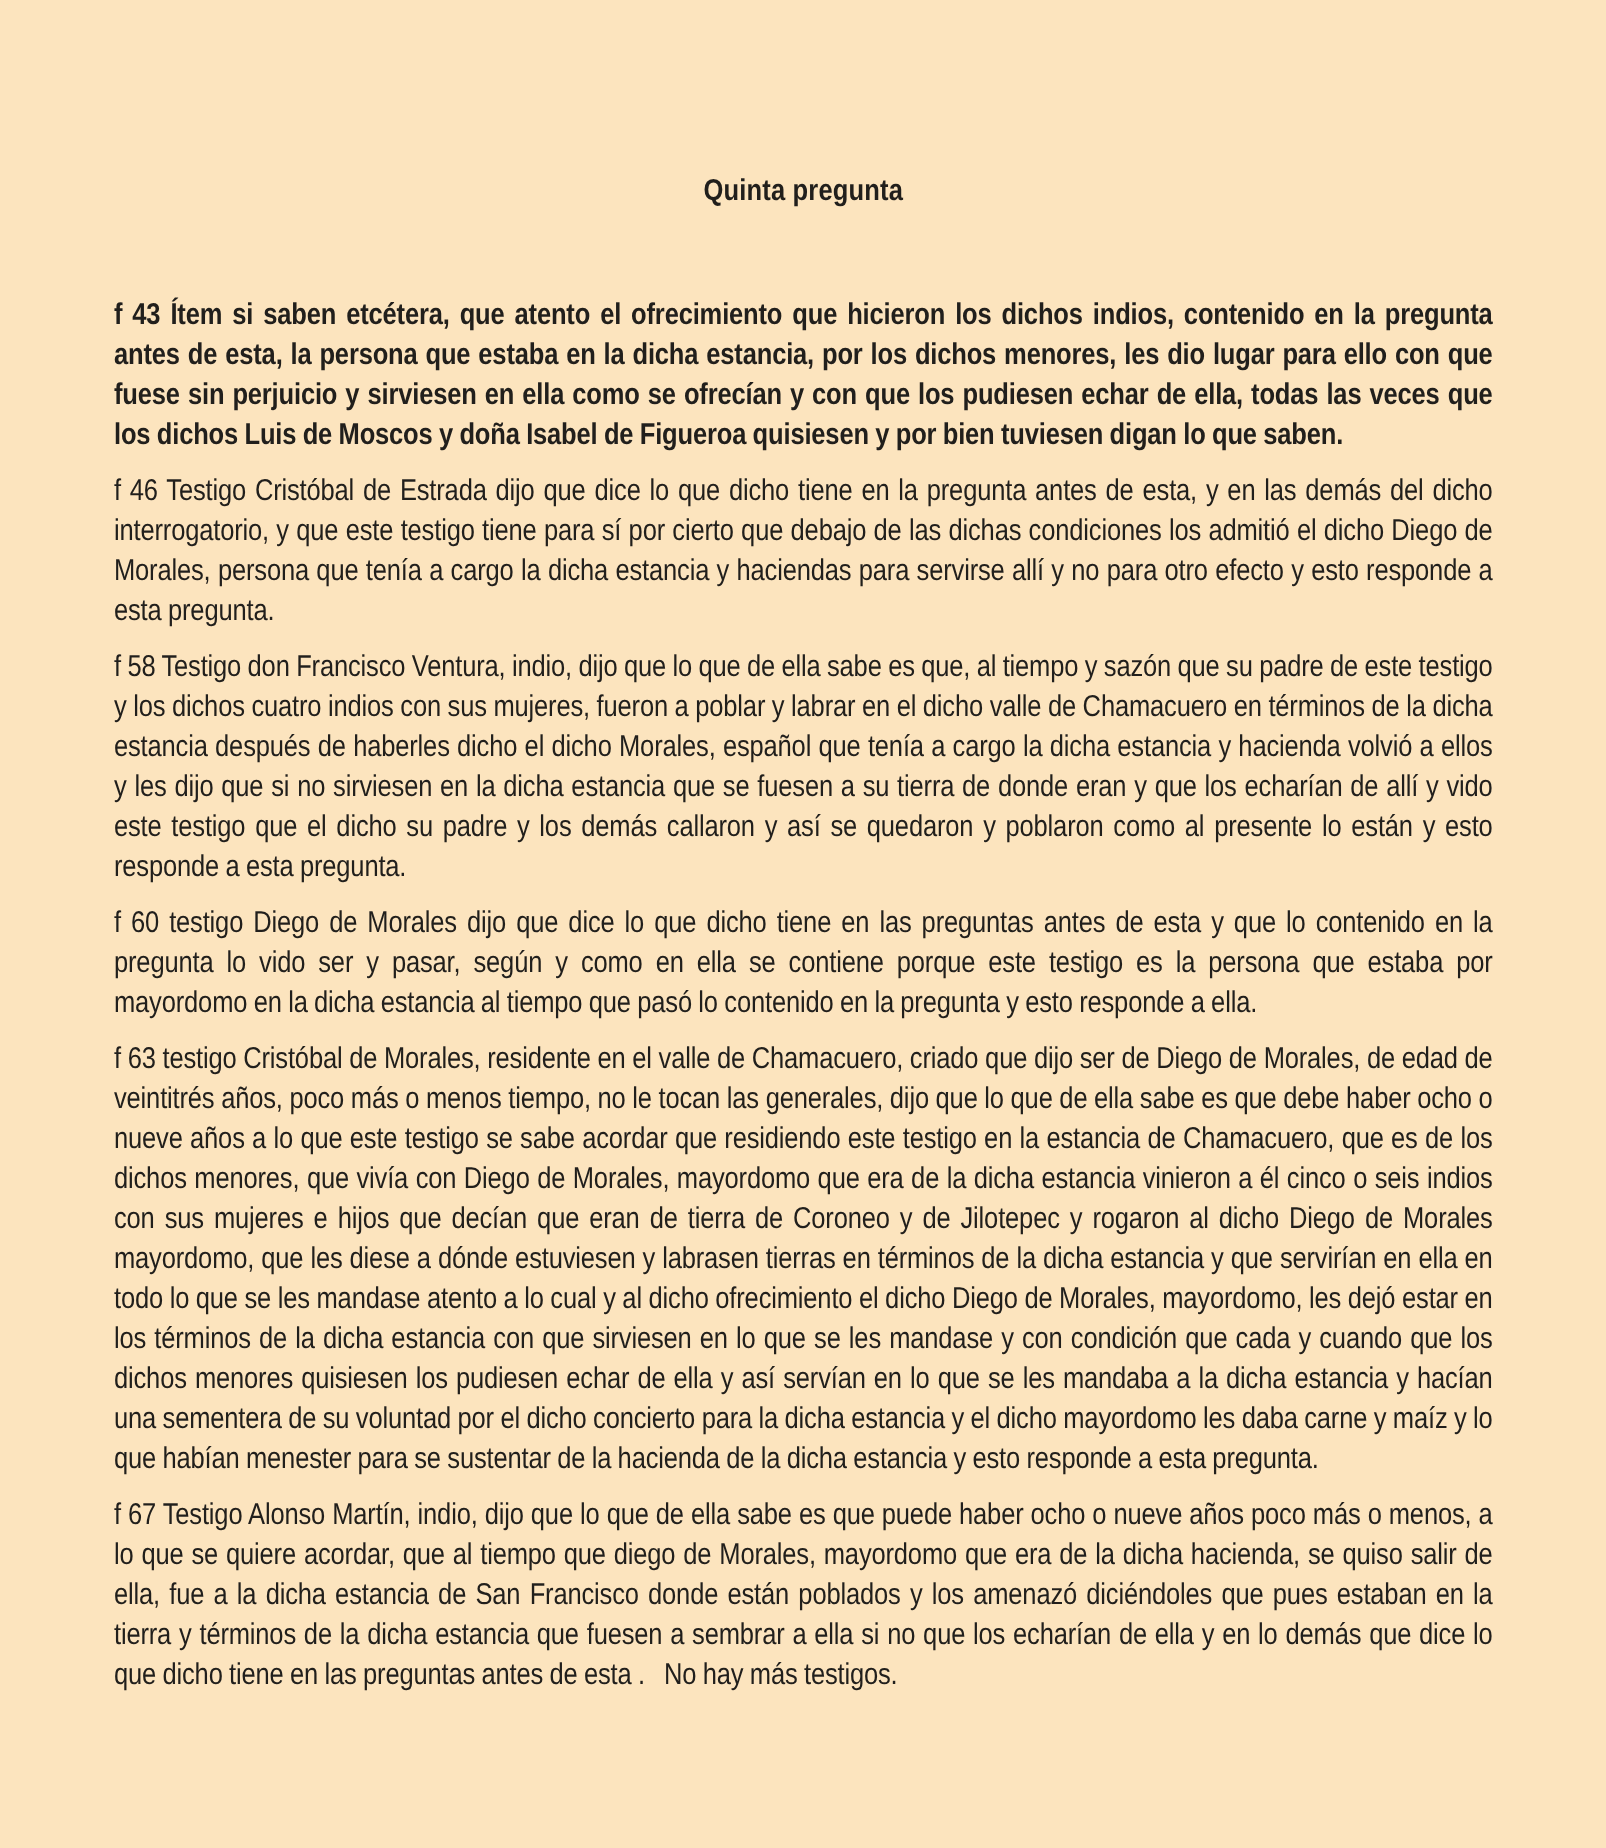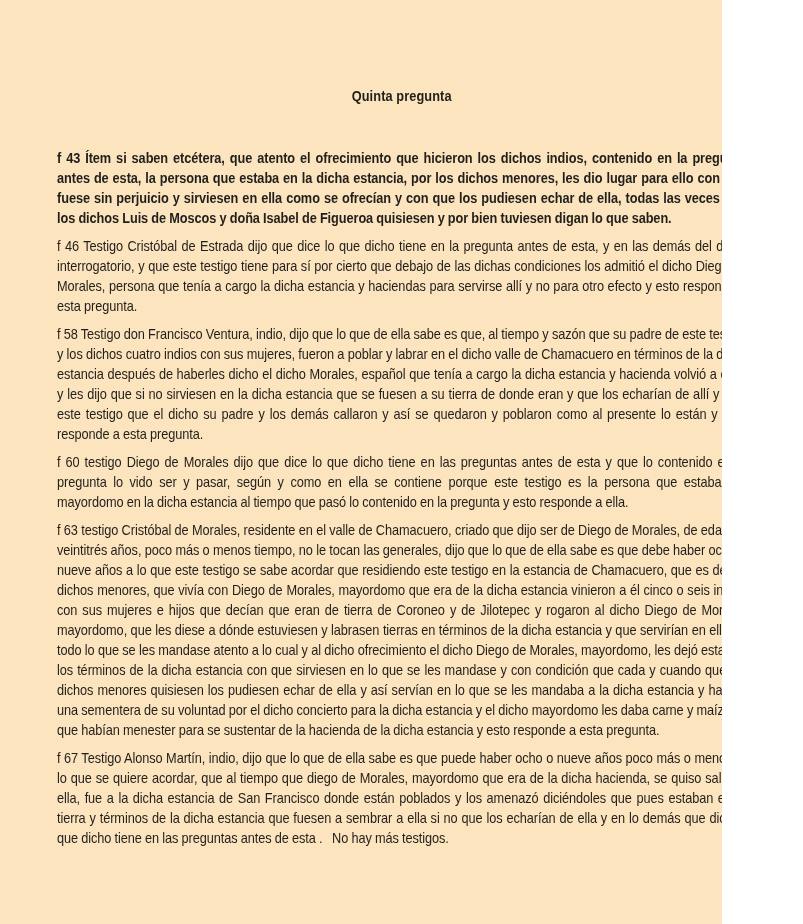--- a/index.html
+++ b/index.html
@@ -1,18 +1,18 @@
 <!DOCTYPE html>
 <html><head>
 <meta charset="utf-8">
 <style>
   html, body { margin: 0; padding: 0; }
   .page {
     position: relative;
-    width: 722px;
+    width: 803px;
     height: 924px;
     background: #fce4be;
     overflow: hidden;
     font-family: "Liberation Sans", sans-serif;
   }
   .content {
     position: absolute;
     left: 57px;
     top: 86px;
     width: 810px;

